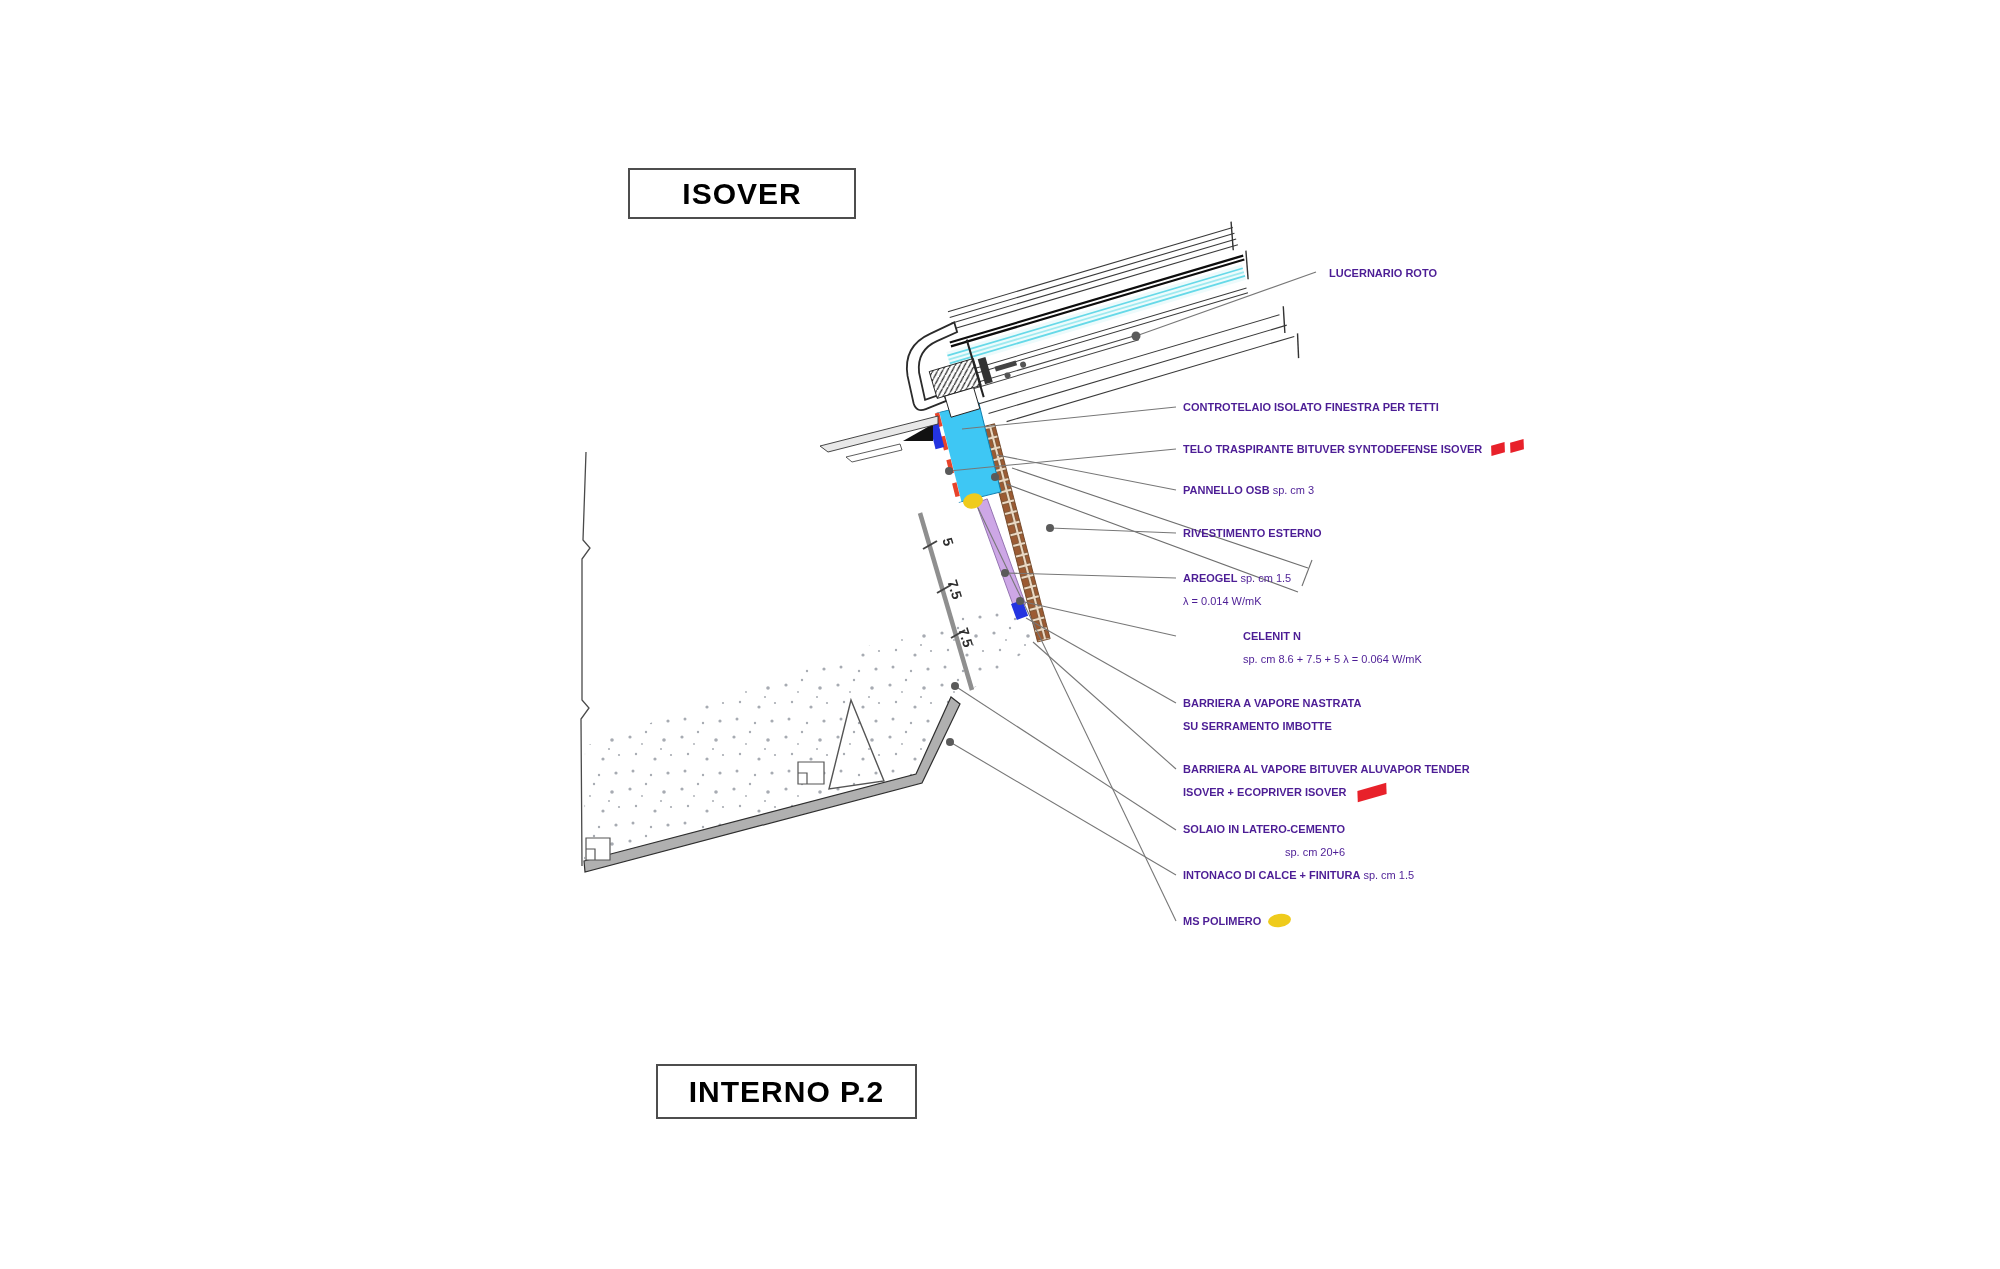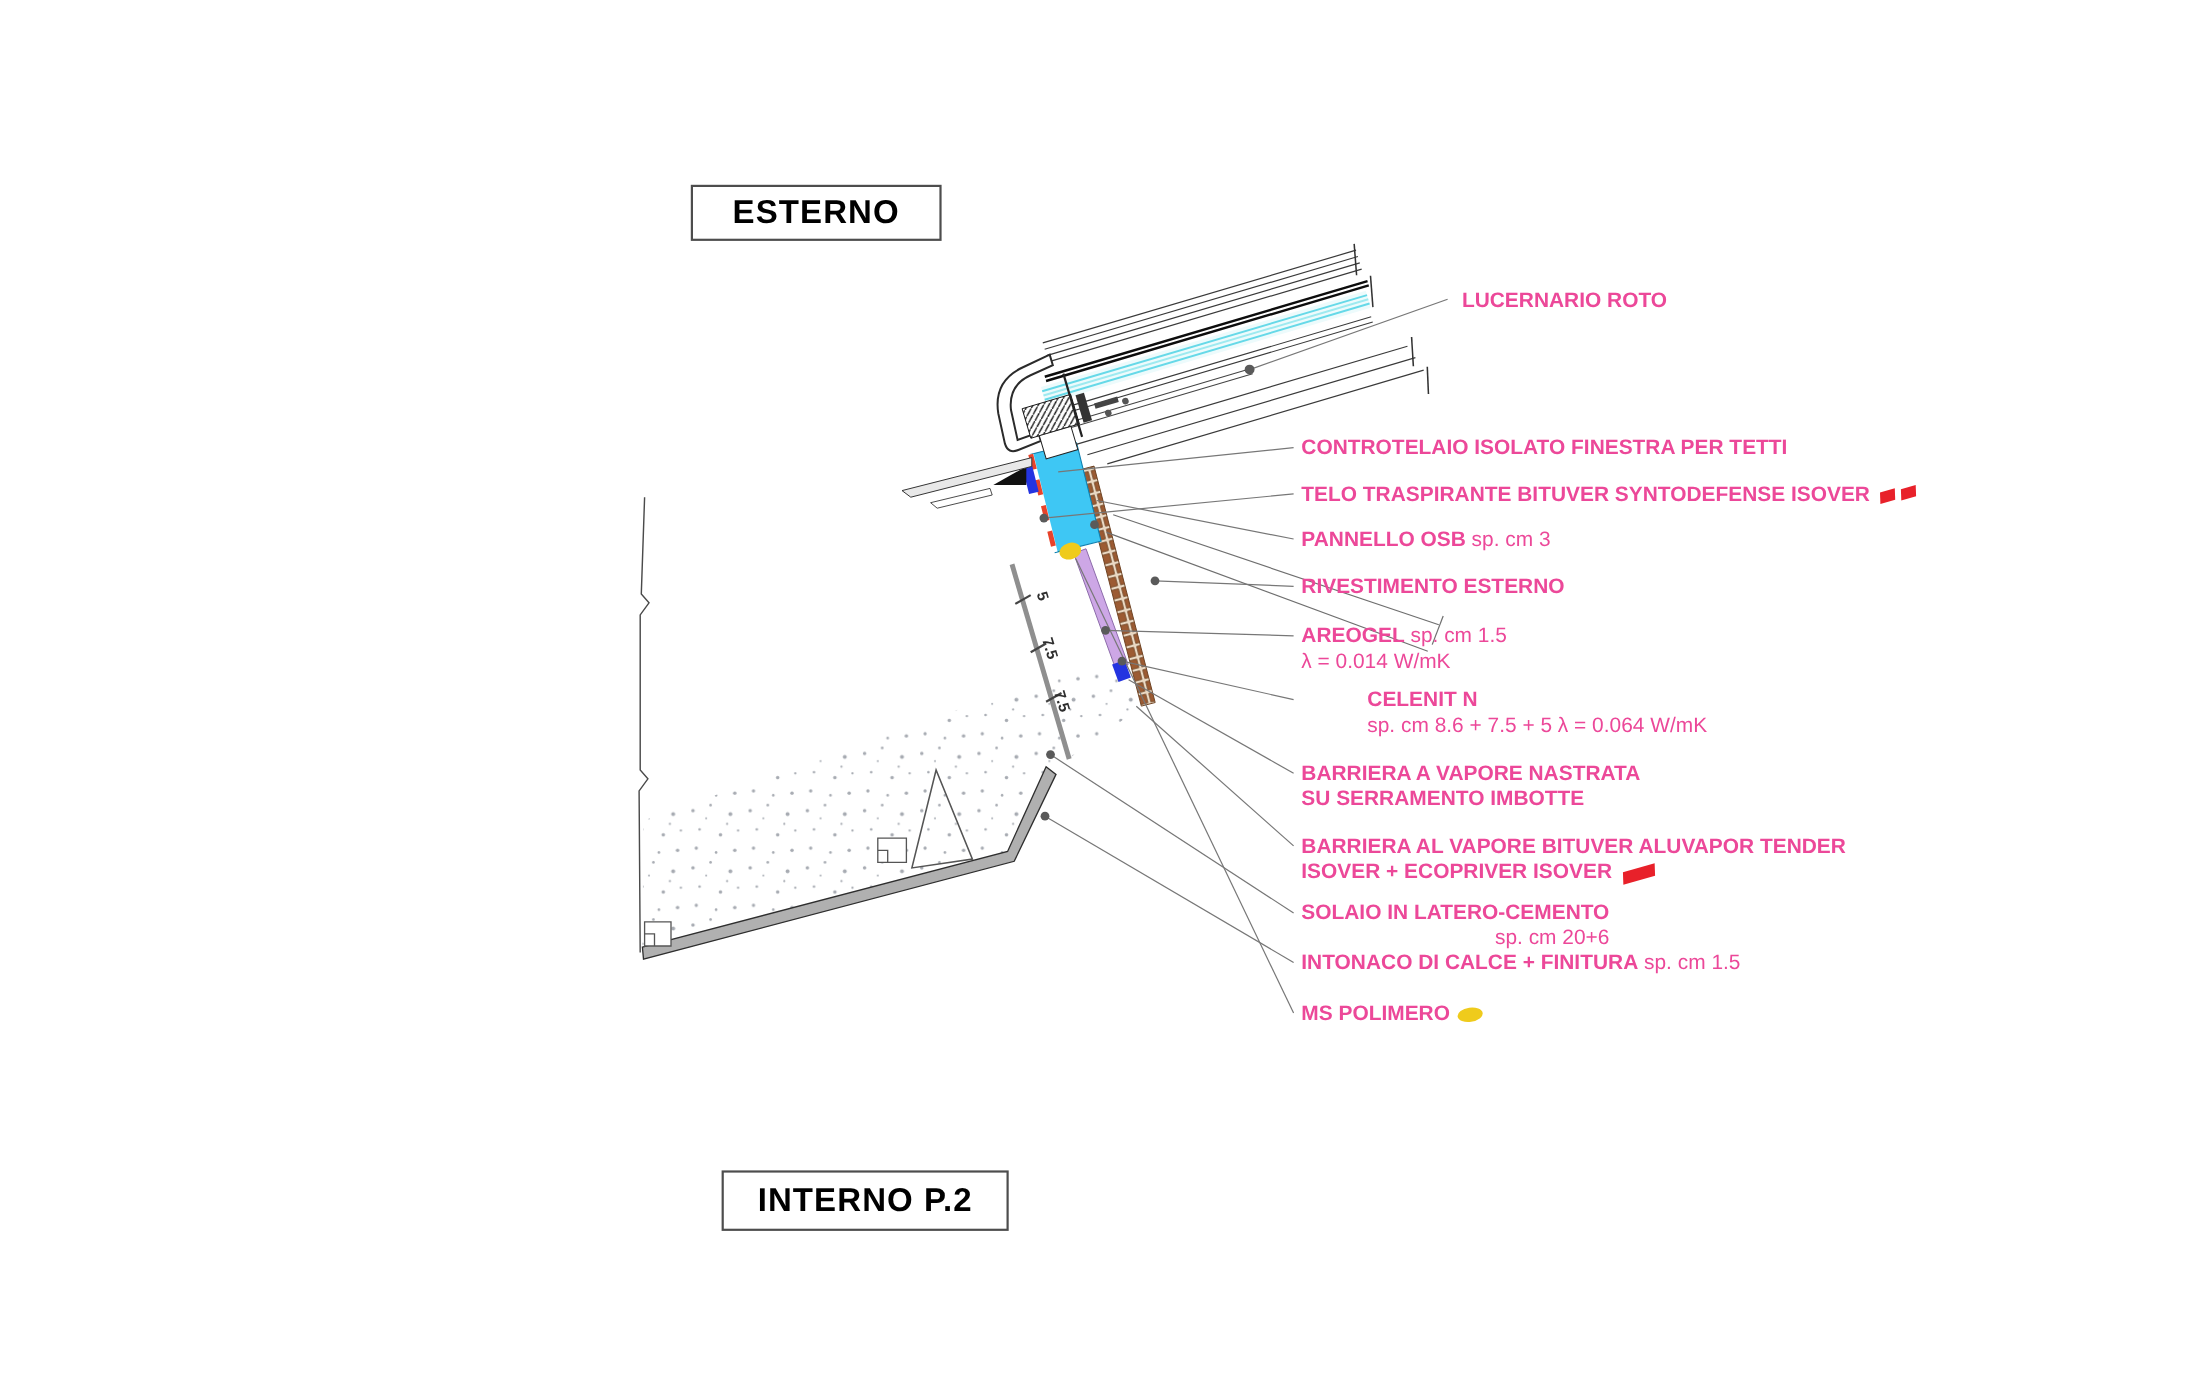--- a/index.html
+++ b/index.html
@@ -5,21 +5,21 @@
   html,body{margin:0;padding:0;background:#ffffff;}
   body{width:2000px;height:1269px;position:relative;font-family:"Liberation Sans","DejaVu Sans",sans-serif;overflow:hidden;}
   #stage{position:absolute;left:0;top:0;width:2000px;height:1269px;}
   svg.drawing{position:absolute;left:0;top:0;}
 
   .titlebox{position:absolute;border:2px solid #4d4d4d;background:#fff;display:flex;align-items:center;justify-content:center;
     font-weight:bold;font-size:30px;color:#000;letter-spacing:1px;}
   #esterno-box{left:628px;top:168px;width:224px;height:47px;}
   #interno-box{left:628px;top:1064px;width:257px;height:51px;margin-left:28px;}
 
-  .lbl{position:absolute;font-size:19px;font-weight:bold;color:#ec4899;line-height:23px;white-space:nowrap;}
+  .lbl{position:absolute;font-size:11px;font-weight:bold;color:#4c1d95;line-height:23px;white-space:nowrap;}
   .lbl .reg{font-weight:normal;text-align:right;}
   .lbl .ital{font-weight:normal;}
   .lbl .line{display:block;}
 
   .red-mark{display:inline-block;width:14px;height:10px;background:#E8212A;transform:rotate(-16deg) skewX(-14deg);
     margin-left:9px;vertical-align:-1px;}
   .red-mark.second{margin-left:5px;vertical-align:2px;}
   .red-mark.wide{width:30px;height:11px;margin-left:10px;vertical-align:-2px;}
   .yellow-mark{display:inline-block;width:23px;height:13px;background:#EFCB1C;border-radius:50%;
     transform:rotate(-8deg);margin-left:7px;vertical-align:-2px;}
@@ -215,21 +215,21 @@
     <circle cx="1050" cy="528" r="4"></circle>
         <circle cx="1005" cy="573" r="4"></circle>
     <circle cx="1020" cy="601" r="4"></circle>
         <circle cx="955" cy="686" r="4"></circle>
     <circle cx="950" cy="742" r="4"></circle>
         <circle cx="995" cy="477" r="4"></circle>
   </g>
 </svg>
 
 <div class="titlebox" id="esterno-box">
-  <span>ESTERNO</span>
+  <span>ISOVER</span>
 </div>
 <div class="titlebox" id="interno-box">
   <span>INTERNO P.2</span>
 </div>
 
 <div class="lbl" style="left:1329px;top:262px">
   <span>LUCERNARIO ROTO</span>
 </div>
 
 <div class="lbl" style="left:1183px;top:396px">

